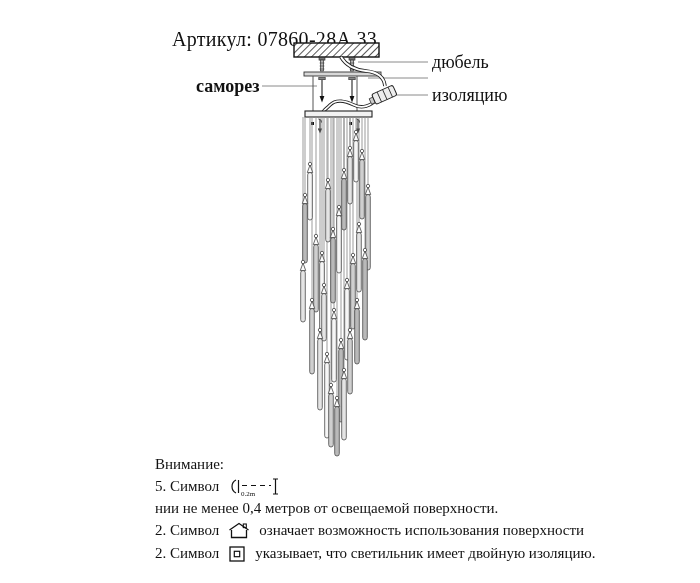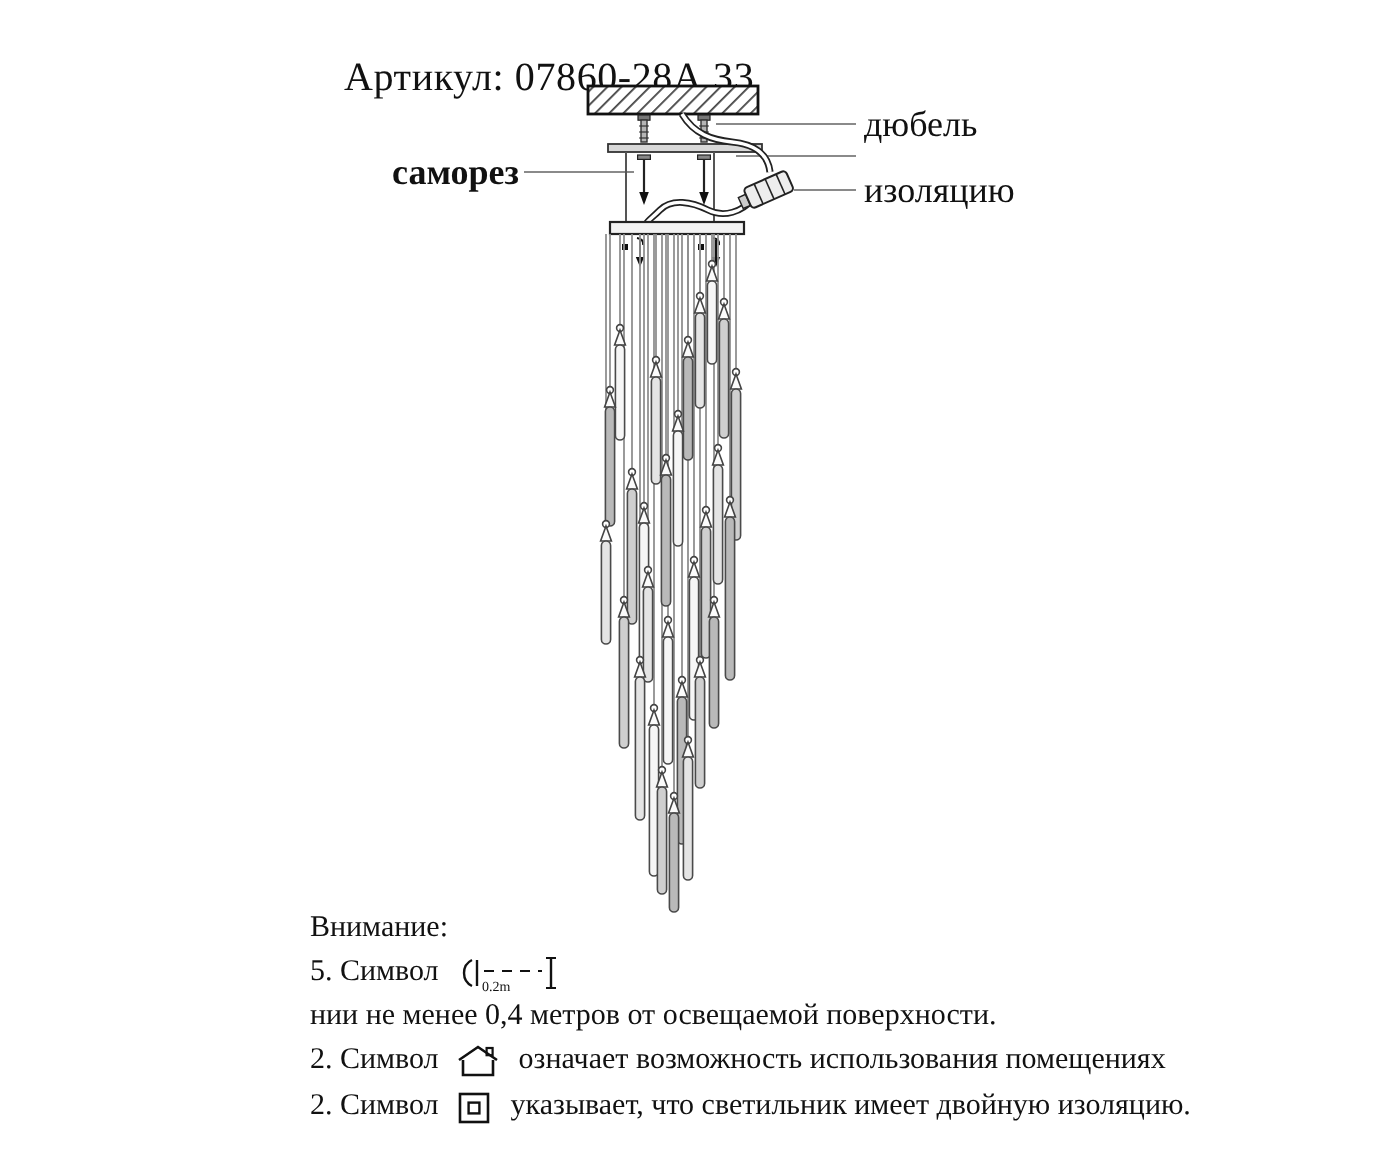--- a/index.html
+++ b/index.html
@@ -307,21 +307,21 @@
 
     <div class="wrow">
       <span>2. Символ</span>
       <span class="sym">
         <svg width="24" height="19" viewBox="0 0 24 19">
           <path d="M2.5,9 L12,2.5 L21.5,9" fill="none" stroke="#111" stroke-width="1.3"></path>
           <rect x="16.3" y="3" width="3" height="3.6" fill="none" stroke="#111" stroke-width="1.1"></rect>
           <path d="M4.5,9 L4.5,16.5 L19.5,16.5 L19.5,9" fill="none" stroke="#111" stroke-width="1.3"></path>
         </svg>
       </span>
-      <span>означает возможность использования помещениях</span>
+      <span>означает возможность использования поверхности</span>
     </div>
 
 
     <div class="wrow">
       <span>2. Символ</span>
       <span class="gap"></span>
       <span class="sym">
         <svg width="20" height="20" viewBox="0 0 20 20">
           <rect x="3" y="3" width="14" height="14" fill="none" stroke="#111" stroke-width="1.3"></rect>
           <rect x="7.3" y="7.3" width="5.4" height="5.4" fill="none" stroke="#111" stroke-width="1.2"></rect>

